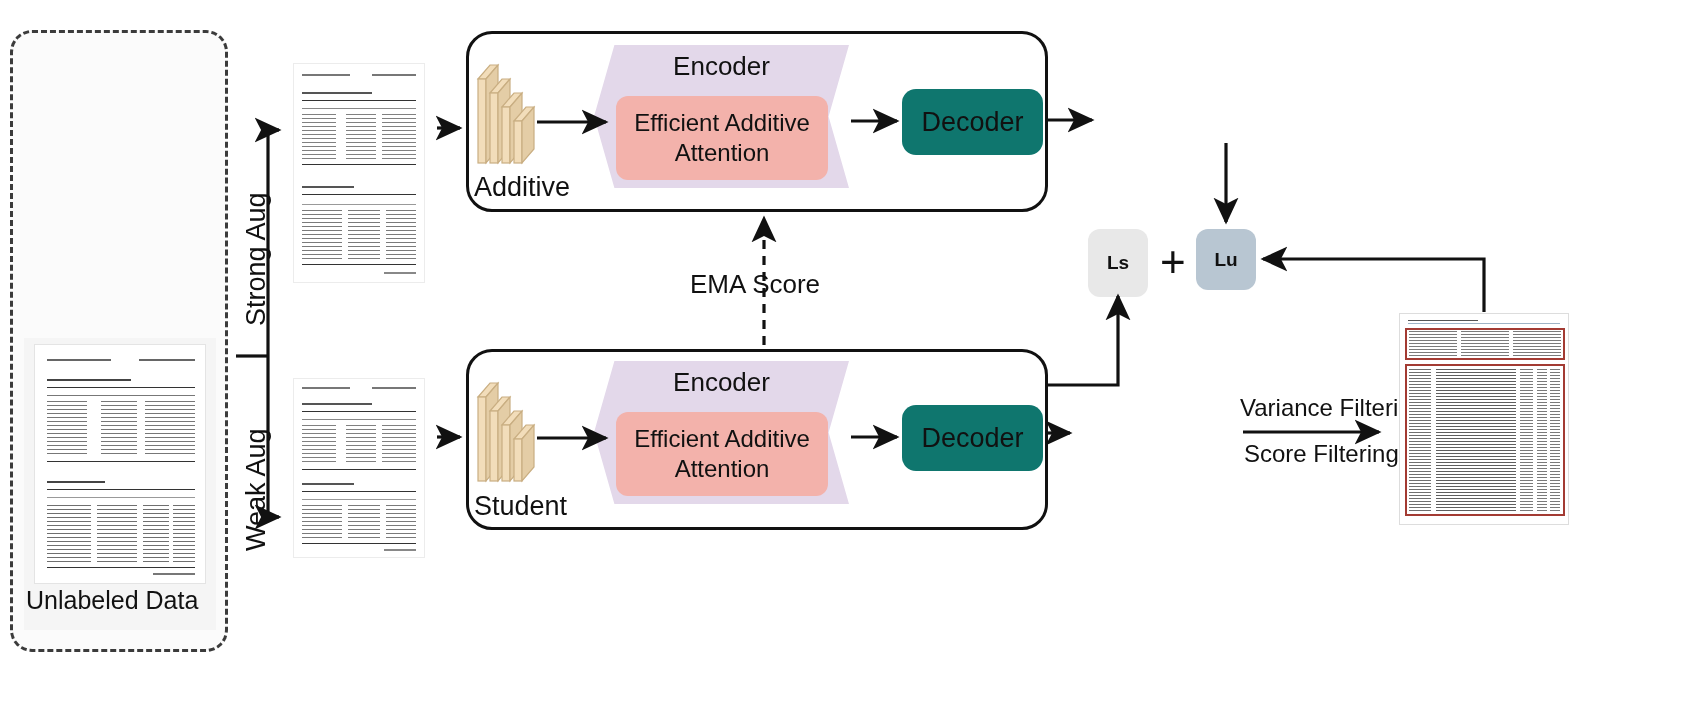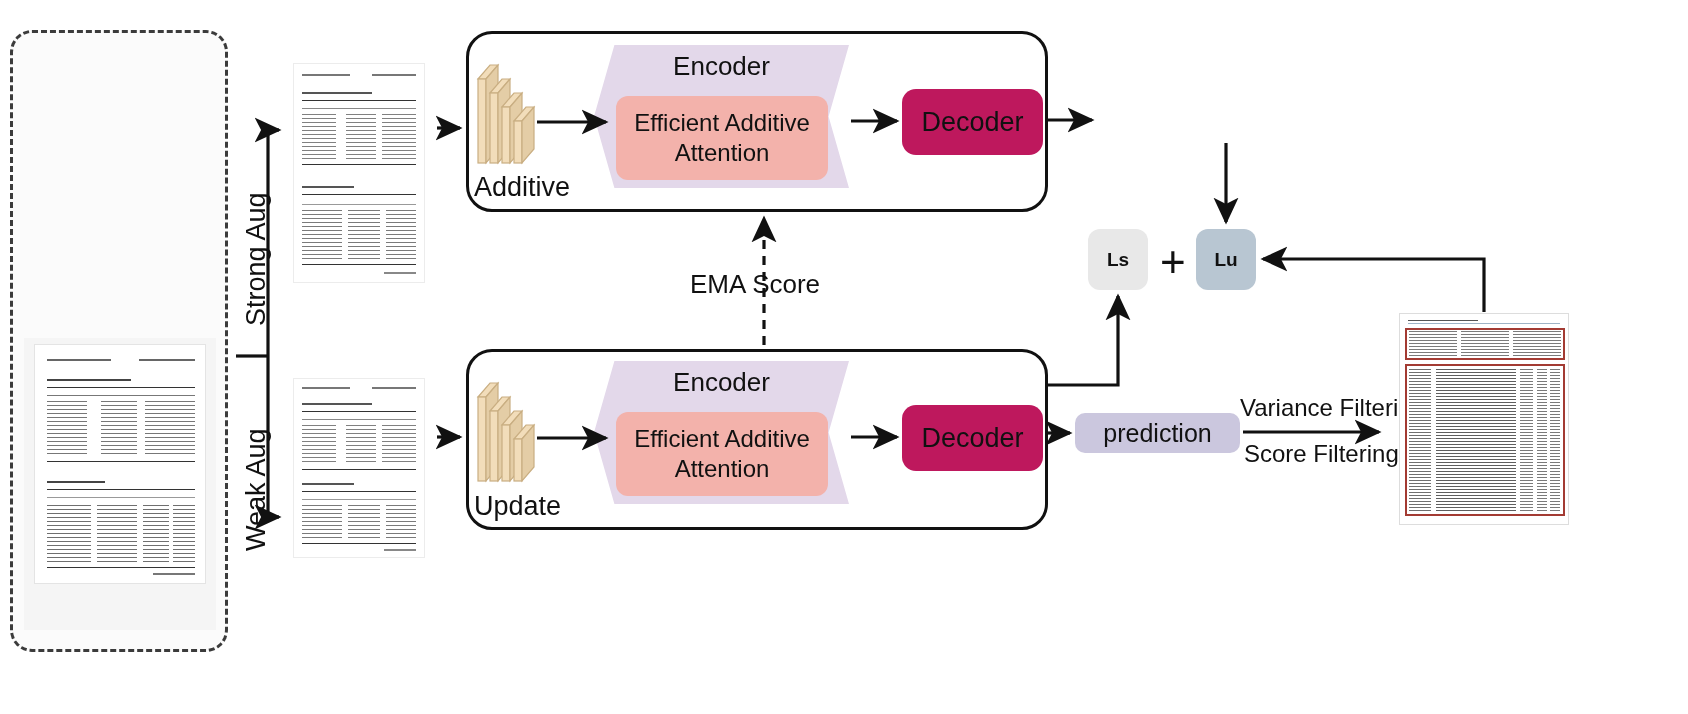--- a/index.html
+++ b/index.html
@@ -93,21 +93,21 @@
     justify-content: center;
     text-align: center;
     font-size: 24px;
     line-height: 1.25;
     color: #111;
     box-sizing: border-box;
     padding: 2px 6px;
   }
   .decoder-box {
     position: absolute;
-    background: #be185d;
+    background: #0f766e;
     border-radius: 14px;
     display: flex;
     align-items: center;
     justify-content: center;
     font-size: 27px;
     color: #111;
   }
   
   .slab-stack {
     position: absolute;
@@ -183,20 +183,21 @@
       <div style="position:absolute;left:12px;top:136px;width:58px;height:2px;background:#444;"></div>
       <div style="position:absolute;left:12px;top:144px;width:148px;height:1px;background:#333;"></div>
       <div style="position:absolute;left:12px;top:152px;width:148px;height:1px;background:#999;"></div>
       <div style="position:absolute;left:12px;top:160px;width:44px;height:58px;background:repeating-linear-gradient(180deg,#6f6f6f 0px,#6f6f6f 1px,transparent 1px,transparent 4px);"></div>
       <div style="position:absolute;left:62px;top:160px;width:40px;height:58px;background:repeating-linear-gradient(180deg,#6f6f6f 0px,#6f6f6f 1px,transparent 1px,transparent 4px);"></div>
       <div style="position:absolute;left:108px;top:160px;width:26px;height:58px;background:repeating-linear-gradient(180deg,#6f6f6f 0px,#6f6f6f 1px,transparent 1px,transparent 4px);"></div>
       <div style="position:absolute;left:138px;top:160px;width:22px;height:58px;background:repeating-linear-gradient(180deg,#6f6f6f 0px,#6f6f6f 1px,transparent 1px,transparent 4px);"></div>
       <div style="position:absolute;left:12px;top:222px;width:148px;height:1px;background:#333;"></div>
       <div style="position:absolute;left:118px;top:228px;width:42px;height:2px;background:#777;"></div>
     </div>
+    <div class="doc-label" style="left:2px; top:248px;">Unlabeled Data</div>
   </div>
 
   <div class="page" style="left:293px; top:63px; width:132px; height:220px; border:1px solid #ececec;">
     <div style="position:absolute;left:8px;top:10px;width:48px;height:2px;background:#777;"></div>
     <div style="position:absolute;left:78px;top:10px;width:44px;height:2px;background:#777;"></div>
     <div style="position:absolute;left:8px;top:28px;width:70px;height:2px;background:#555;"></div>
     <div style="position:absolute;left:8px;top:36px;width:114px;height:1px;background:#333;"></div>
     <div style="position:absolute;left:8px;top:44px;width:114px;height:1px;background:#888;"></div>
     <div style="position:absolute;left:8px;top:50px;width:34px;height:46px;background:repeating-linear-gradient(180deg,#808080 0px,#808080 1px,transparent 1px,transparent 4px);"></div>
     <div style="position:absolute;left:52px;top:50px;width:30px;height:46px;background:repeating-linear-gradient(180deg,#808080 0px,#808080 1px,transparent 1px,transparent 4px);"></div>
@@ -256,21 +257,21 @@
   </div>
 
   <div class="encoder-shape" style="left:594px; top:45px; width:255px; height:143px;">
     <div class="encoder-title">Encoder</div>
   </div>
   <div class="attn-box" style="left:616px; top:96px; width:212px; height:84px;">Efficient Additive Attention</div>
 
   <div class="decoder-box" style="left:902px; top:89px; width:141px; height:66px;">Decoder</div>
 
   <div class="model-box" style="left:466px; top:349px; width:582px; height:181px;"></div>
-  <div class="model-label" style="left:474px; top:491px;">Update</div>
+  <div class="model-label" style="left:474px; top:491px;">Student</div>
 
   <div class="slab-stack" style="left:476px; top:373px; width:72px; height:118px;">
     <svg width="72" height="118" viewBox="0 0 72 118">
       <polygon points="2,24 14,10 22,10 10,24" fill="#f2ddba" stroke="#c9ae82" stroke-width="1.2"></polygon>
       <rect x="2" y="24" width="8" height="84" fill="#f2ddba" stroke="#c9ae82" stroke-width="1.2"></rect>
       <polygon points="10,24 22,10 22,94 10,108" fill="#e4cda6" stroke="#c9ae82" stroke-width="1.2"></polygon>
       <polygon points="14,38 26,24 34,24 22,38" fill="#f2ddba" stroke="#c9ae82" stroke-width="1.2"></polygon>
       <rect x="14" y="38" width="8" height="70" fill="#f2ddba" stroke="#c9ae82" stroke-width="1.2"></rect>
       <polygon points="22,38 34,24 34,94 22,108" fill="#e4cda6" stroke="#c9ae82" stroke-width="1.2"></polygon>
       <polygon points="26,52 38,38 46,38 34,52" fill="#f2ddba" stroke="#c9ae82" stroke-width="1.2"></polygon>
@@ -285,25 +286,24 @@
   <div class="encoder-shape" style="left:594px; top:361px; width:255px; height:143px;">
     <div class="encoder-title">Encoder</div>
   </div>
   <div class="attn-box" style="left:616px; top:412px; width:212px; height:84px;">Efficient Additive Attention</div>
 
   <div class="decoder-box" style="left:902px; top:405px; width:141px; height:66px;">Decoder</div>
 
   <div class="txt" style="left:690px; top:269px; font-size:26px;">EMA Score</div>
 
 
-  <div class="loss-box" style="left:1088px; top:229px; width:60px; height:61px; background:#e8e8e8;">Ls</div>
+  <div class="loss-box" style="left:1088px; top:229px; width:60px; height:68px; background:#e8e8e8;">Ls</div>
   <div class="plus-sign" style="left:1160px; top:240px;">+</div>
   <div class="loss-box" style="left:1196px; top:229px; width:60px; height:61px; background:#b8c6d2;">Lu</div>
 
-  <div class="flat-box" style="left:1075px; top:413px; width:165px; height:40px; background:#cbc7de;">prediction</div>
 
   <div class="txt" style="left:1240px; top:394px; font-size:24px;">Variance Filtering</div>
   <div class="txt" style="left:1244px; top:440px; font-size:24px;">Score Filtering</div>
 
   <div class="page" style="left:1399px; top:313px; width:170px; height:212px; border:1px solid #ddd;">
     <div style="position:absolute;left:8px;top:6px;width:70px;height:1px;background:#555;"></div>
     <div style="position:absolute;left:8px;top:9px;width:152px;height:1px;background:#9fb4c6;"></div>
     <div class="redbox" style="left:5px; top:14px; width:160px; height:32px;"></div>
     <div style="position:absolute;left:9px;top:17px;width:48px;height:26px;background:repeating-linear-gradient(180deg,#7b7b7b 0px,#7b7b7b 1px,transparent 1px,transparent 3px);"></div>
     <div style="position:absolute;left:61px;top:17px;width:48px;height:26px;background:repeating-linear-gradient(180deg,#7b7b7b 0px,#7b7b7b 1px,transparent 1px,transparent 3px);"></div>

